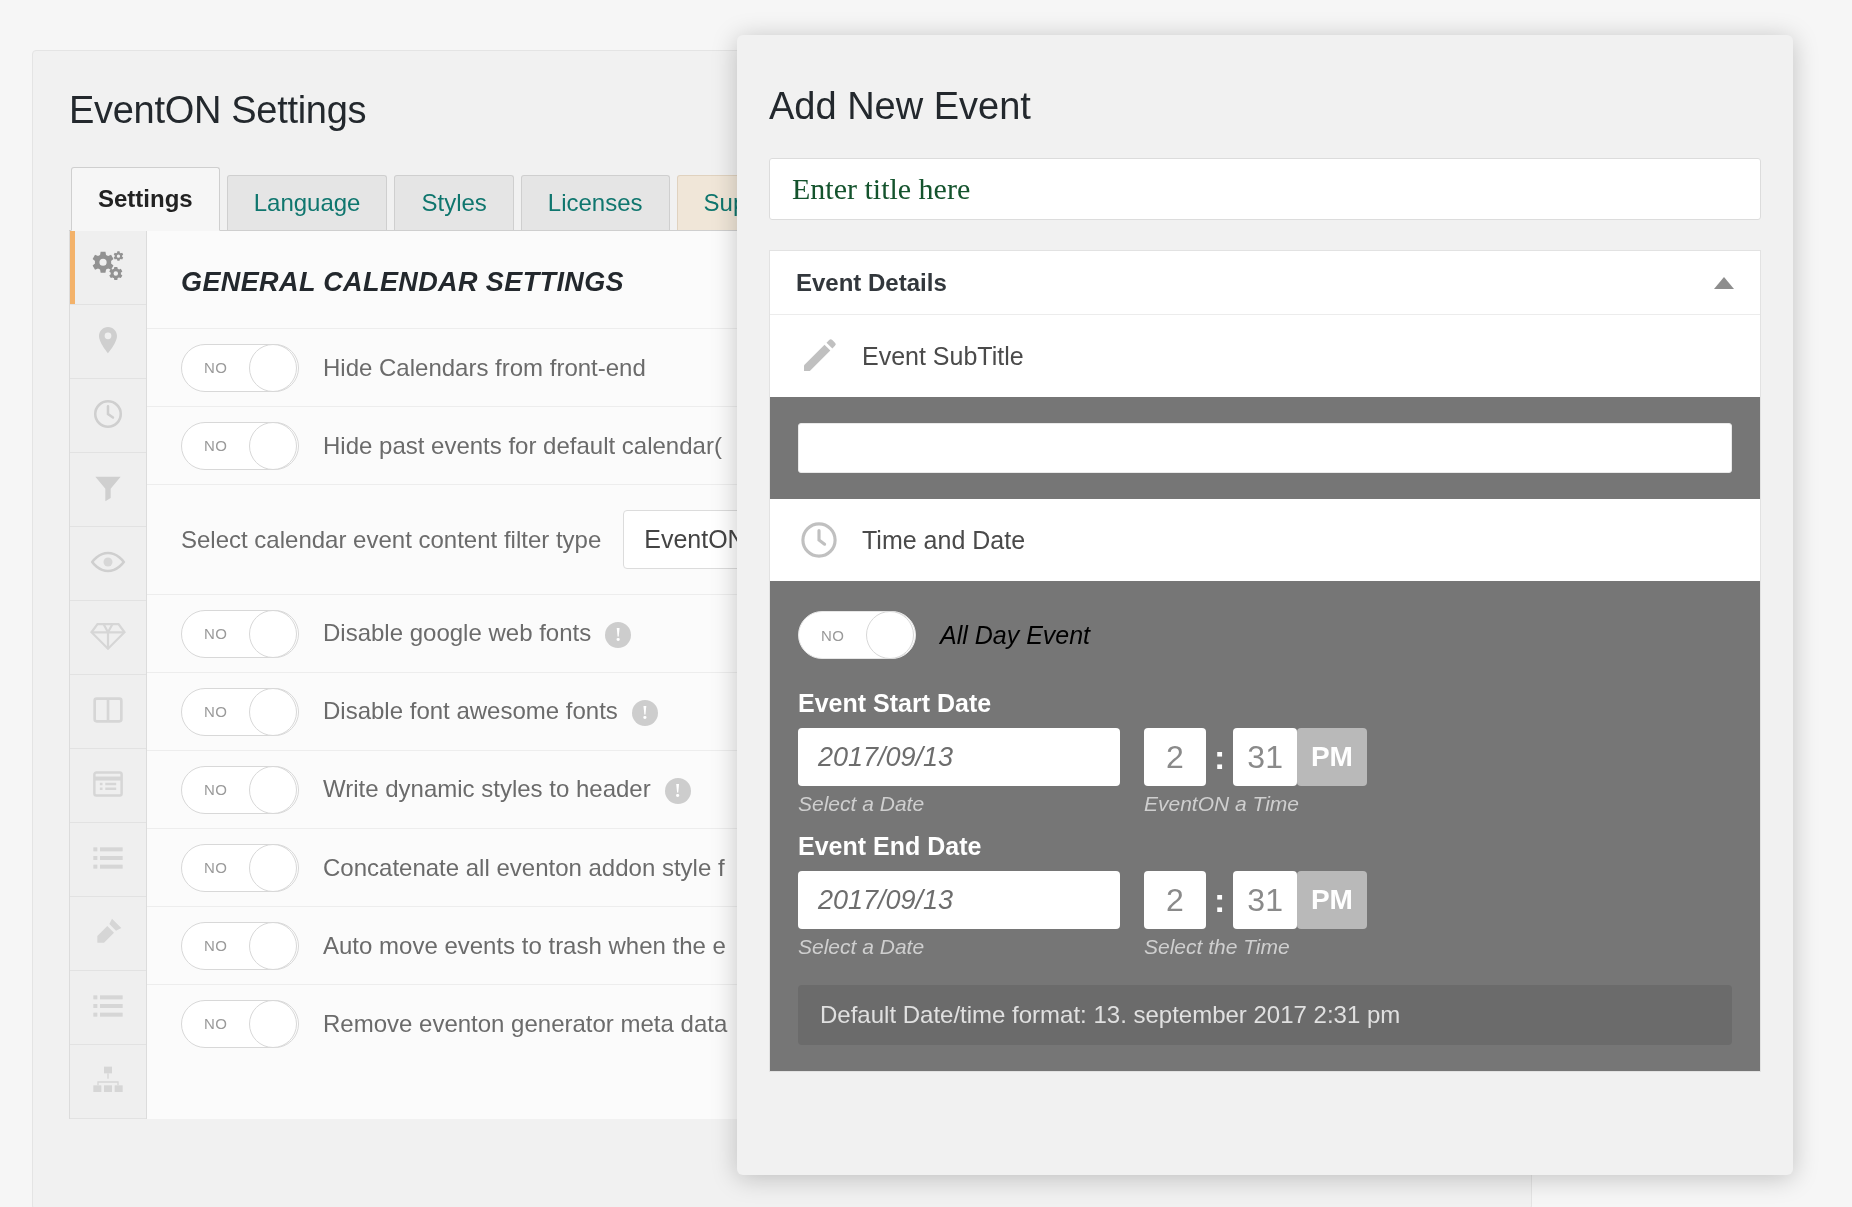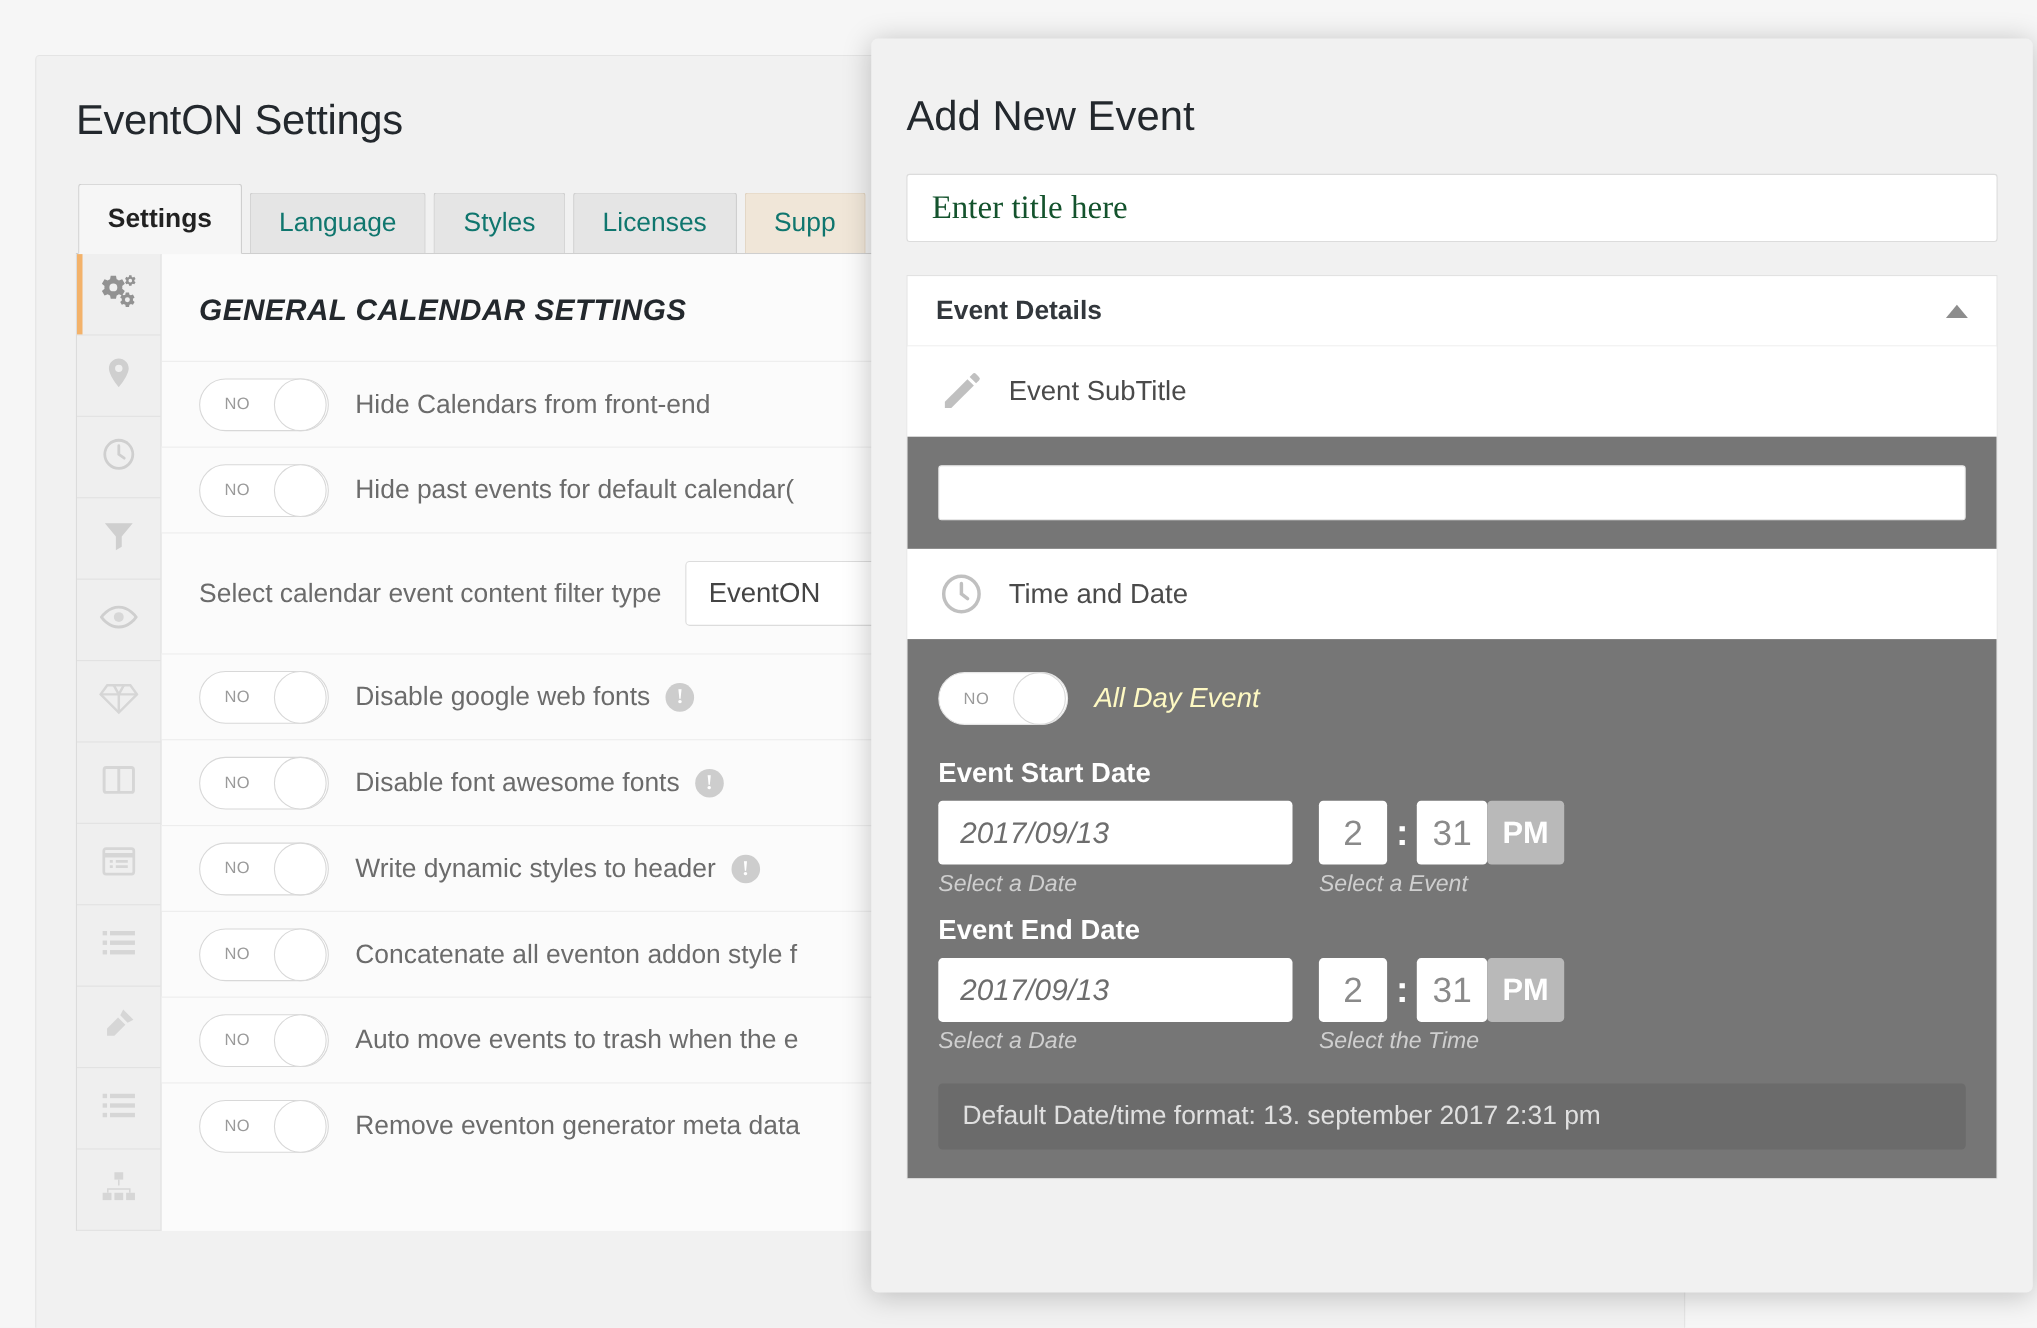--- a/index.html
+++ b/index.html
@@ -118,21 +118,21 @@
   .filter-row .srow-label { margin-left: 0; }
   .select-box {
     margin-left: 22px; background: #fff; border: 1px solid #dcdcdc;
     border-radius: 4px; padding: 14px 20px; font-size: 25px; color: #444;
     min-width: 230px; cursor: pointer;
   }
 
   
   .modal {
     position: absolute;
-    left: 792px; top: 35px;
+    left: 737px; top: 35px;
     width: 1056px; height: 1140px;
     background: #f1f1f1;
     border-radius: 6px;
     box-shadow: 0 3px 26px rgba(0,0,0,.22);
     overflow: hidden;
   }
   .modal-title {
     font-size: 38px; color: #23282d; padding: 50px 0 0 32px;
   }
   .title-input {
@@ -163,21 +163,21 @@
 
   .dark { background: #767676; padding: 26px 28px; }
   .dark-input {
     background: #fff; border-radius: 3px; height: 50px; width: 100%;
     border: 1px solid #e9e9e9;
   }
 
   .dark2 { background: #767676; padding: 30px 28px 26px 28px; }
   .alld { display: flex; align-items: center; margin-bottom: 30px; }
   .toggle.dk { border-color: #e6e6e6; }
-  .alld .alabel { font-size: 25px; font-style: italic; color: #fef9c3;
+  .alld .alabel { font-size: 25px; font-style: italic; color: #000000;
     margin-left: 24px; }
 
   .fieldlabel { font-size: 25px; font-weight: 700; color: #fff; margin-bottom: 10px; }
   .daterow { display: flex; align-items: flex-start; }
   .datecol { width: 322px; }
   .dateinput {
     background: #fff; border-radius: 4px; height: 58px;
     display: flex; align-items: center; padding: 0 20px;
     font-size: 27px; font-style: italic; color: #6d6d6d;
   }
@@ -443,21 +443,21 @@
             <div class="dateinput">2017/09/13</div>
             <div class="hint">Select a Date</div>
           </div>
           <div class="timecol">
             <div class="timefields">
               <div class="tbox">2</div>
               <span class="colon">:</span>
               <div class="tbox">31</div>
               <div class="tbox ampm">PM</div>
             </div>
-            <div class="hint">Select a Event</div>
+            <div class="hint">EventON a Time</div>
           </div>
         </div>
 
         <div class="endspace"></div>
 
         <div class="fieldlabel">Event End Date</div>
         <div class="daterow">
           <div class="datecol">
             <div class="dateinput">2017/09/13</div>
             <div class="hint">Select a Date</div>

